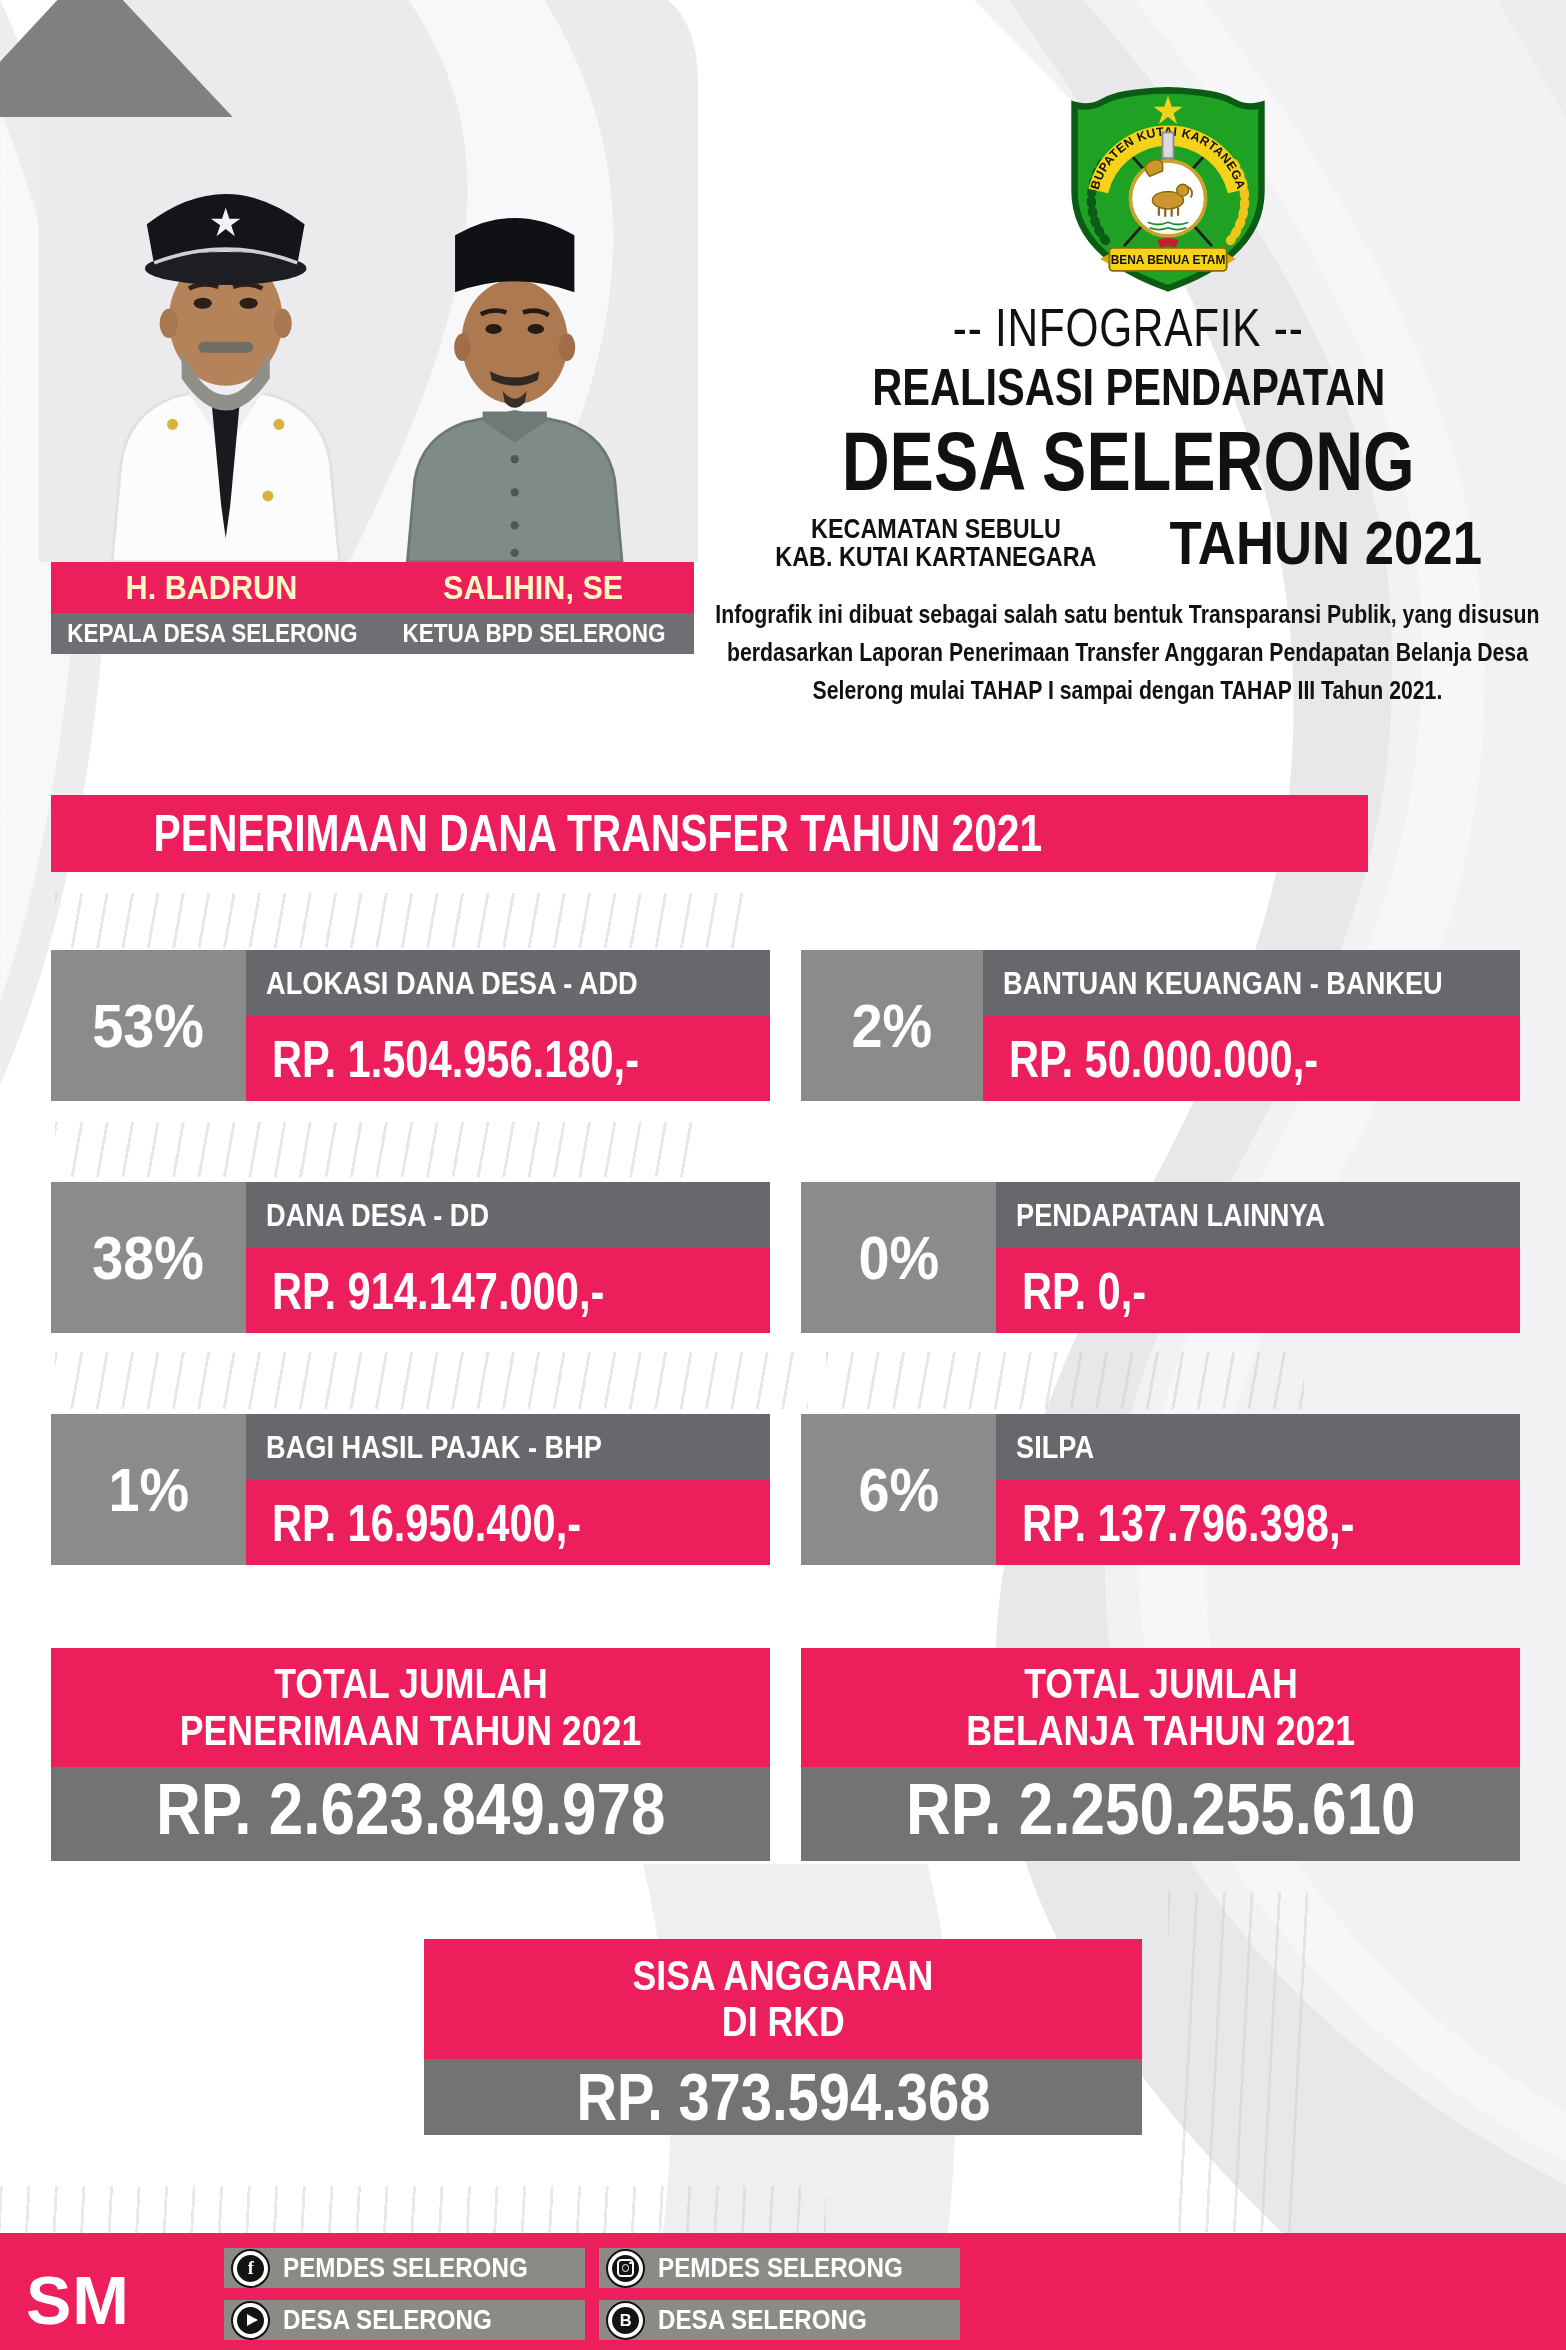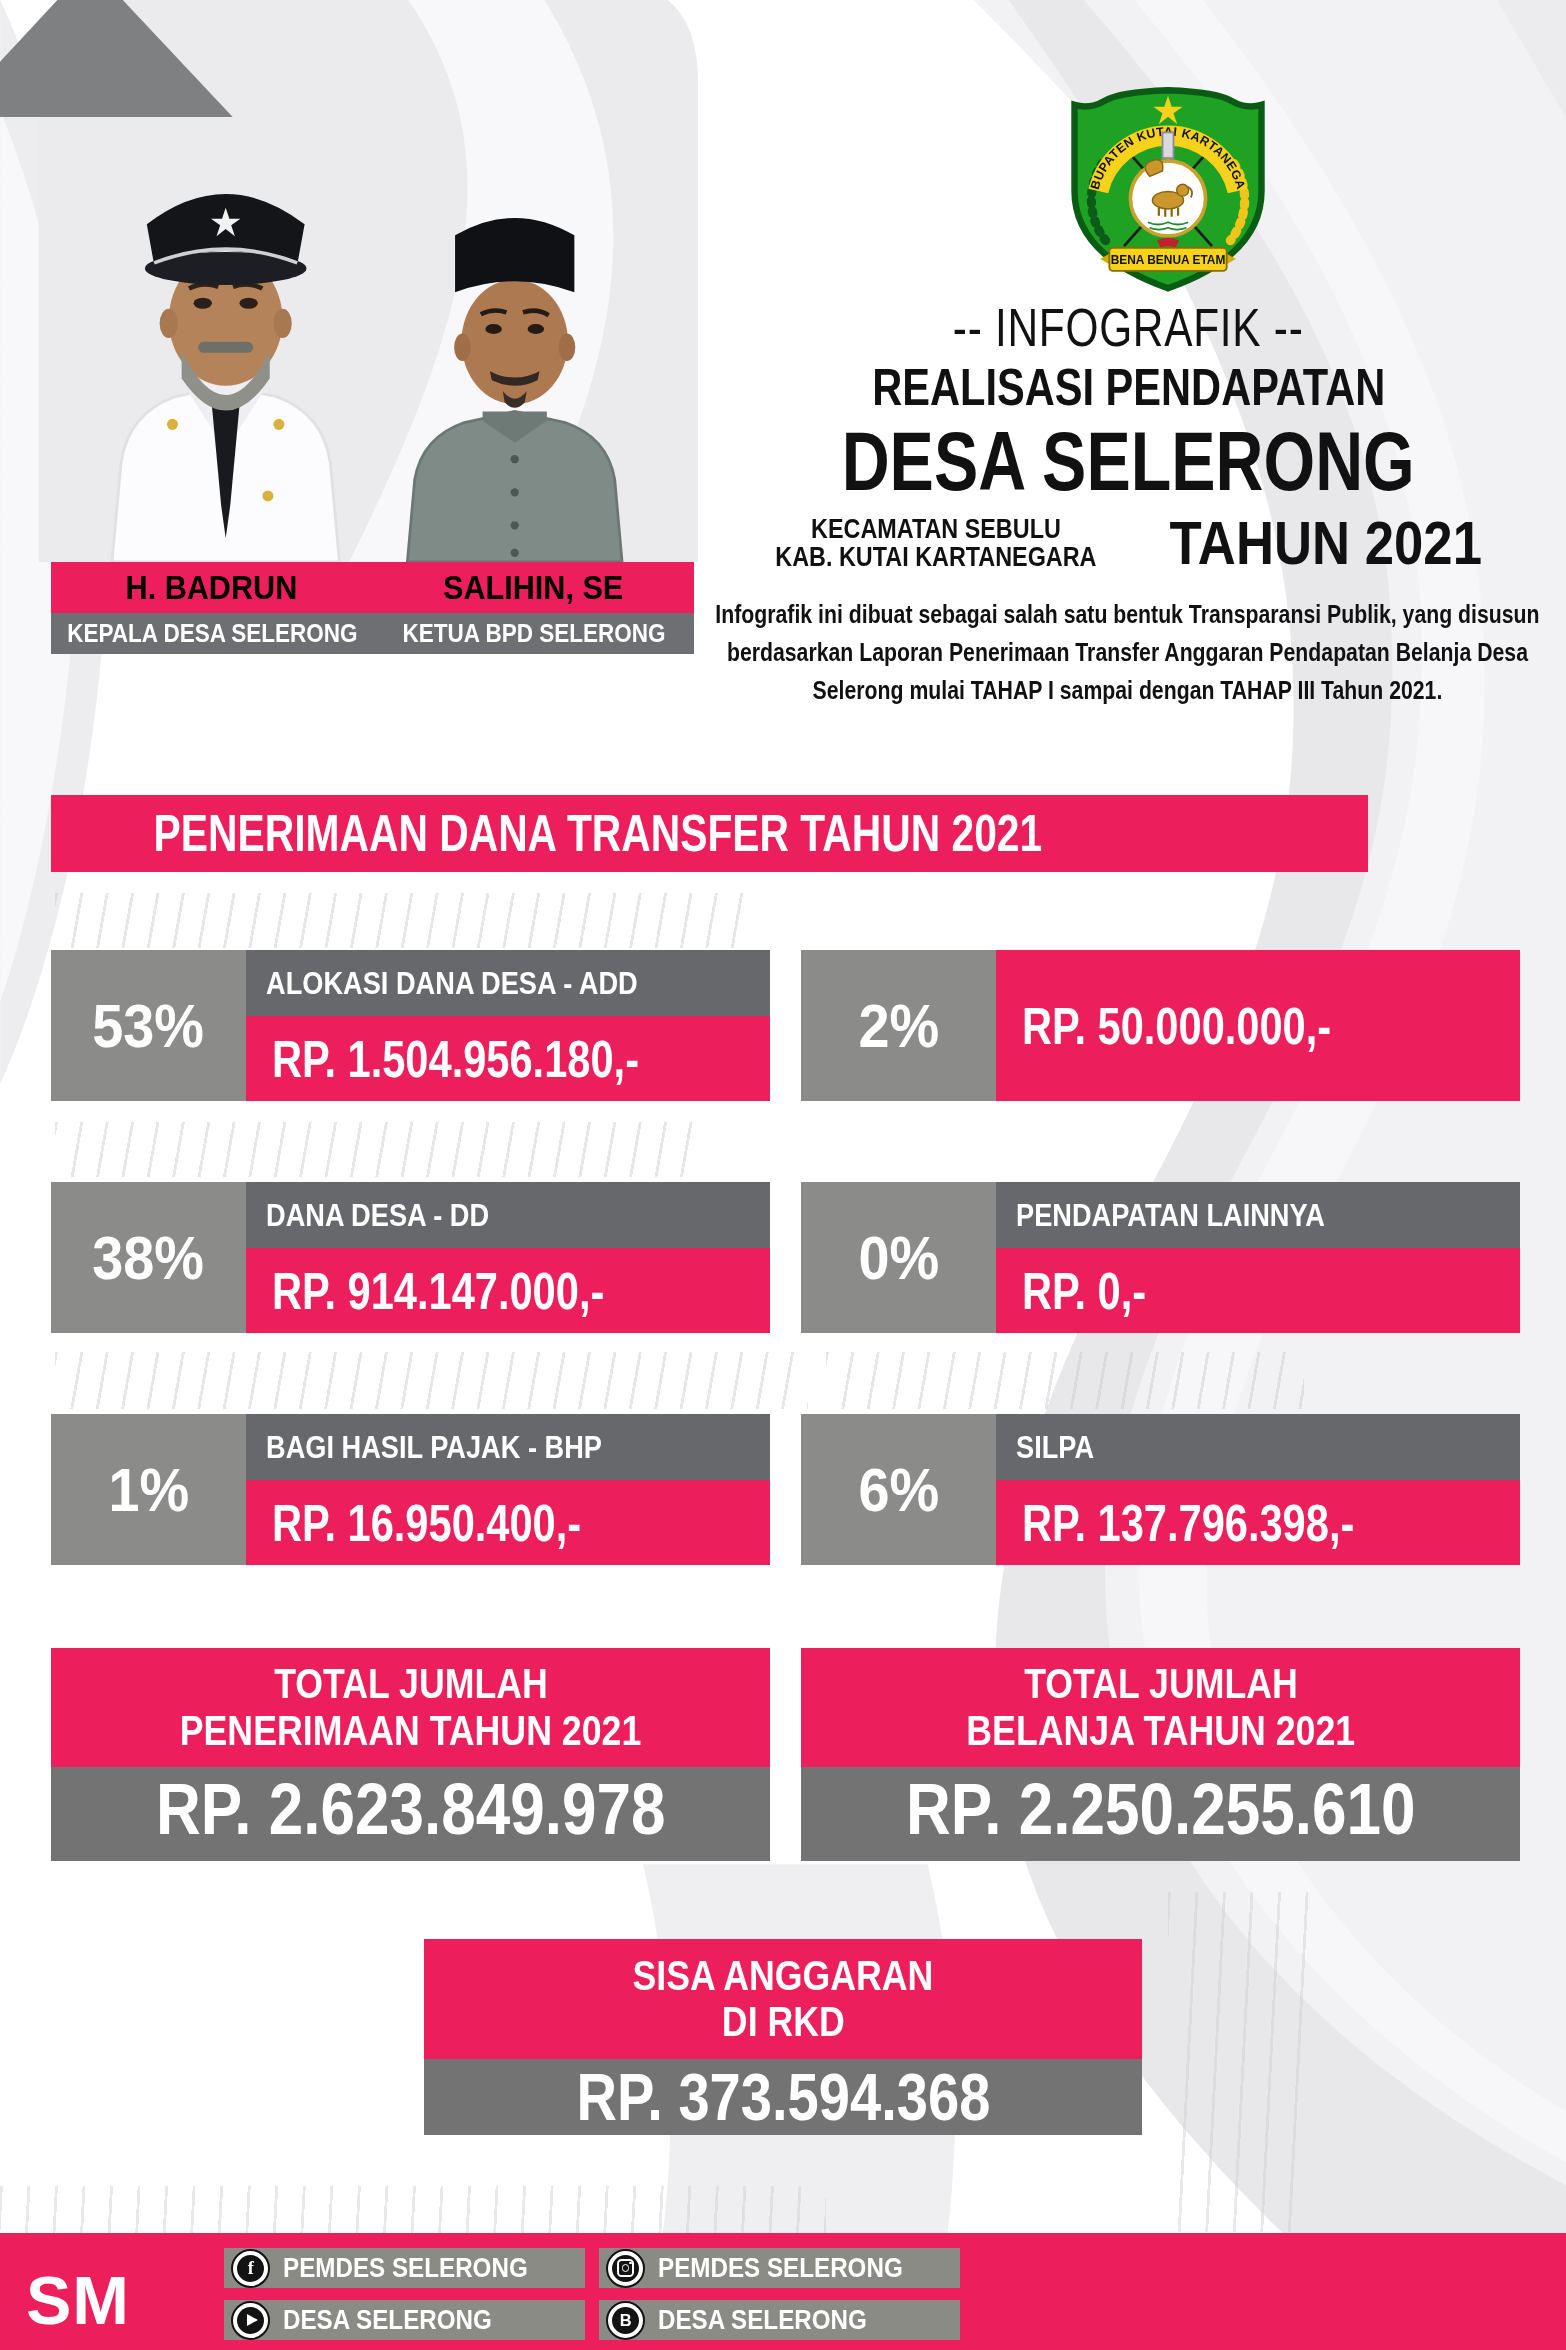--- a/index.html
+++ b/index.html
@@ -20,21 +20,21 @@
   
   .bg{position:absolute;inset:0;z-index:0}
   .stripes{position:absolute;z-index:1;opacity:.55;pointer-events:none}
   .st-diag{background:repeating-linear-gradient(100deg,rgba(200,200,206,.8) 0 2.8px,transparent 2.8px 25px)}
   .st-vert{background:repeating-linear-gradient(93deg,rgba(205,205,210,.8) 0 2.8px,transparent 2.8px 27.5px)}
 
   
   .officials{position:absolute;left:51px;top:27.5px;width:643px;z-index:2}
   .names-band{display:flex;height:51px;background:var(--pink)}
   .names-band>div{flex:1;display:flex;align-items:center;justify-content:center;
-    color:#000000;font-weight:700;font-size:34px}
+    color:#fef9c3;font-weight:700;font-size:34px}
   .roles-band{display:flex;height:41px;background:#6e6f72}
   .roles-band>div{flex:1;display:flex;align-items:center;justify-content:center;
     color:#fff;font-weight:700;font-size:25px}
 
   
   .crest{position:absolute;left:1058px;top:79px;width:220px;height:215px;z-index:2}
 
   
   .title-block{position:absolute;left:705px;top:301px;width:847px;text-align:center;z-index:2}
   .t1{font-size:53px;font-weight:500;letter-spacing:0.9px;line-height:1}
@@ -253,20 +253,23 @@
         <div class="stat-amount">
             <span class="cxl">RP. 1.504.956.180,-</span>
           </div>
       </div>
     </div>
     <div class="stat-card">
       <div class="stat-pct">
           <span class="cx9">2%</span>
         </div>
       <div class="stat-right">
+        <div class="stat-label">
+            <span class="cxl85">BANTUAN KEUANGAN - BANKEU</span>
+          </div>
         <div class="stat-amount">
             <span class="cxl">RP. 50.000.000,-</span>
           </div>
       </div>
     </div>
     <div class="stat-card">
       <div class="stat-pct">
           <span class="cx9">38%</span>
         </div>
       <div class="stat-right">

